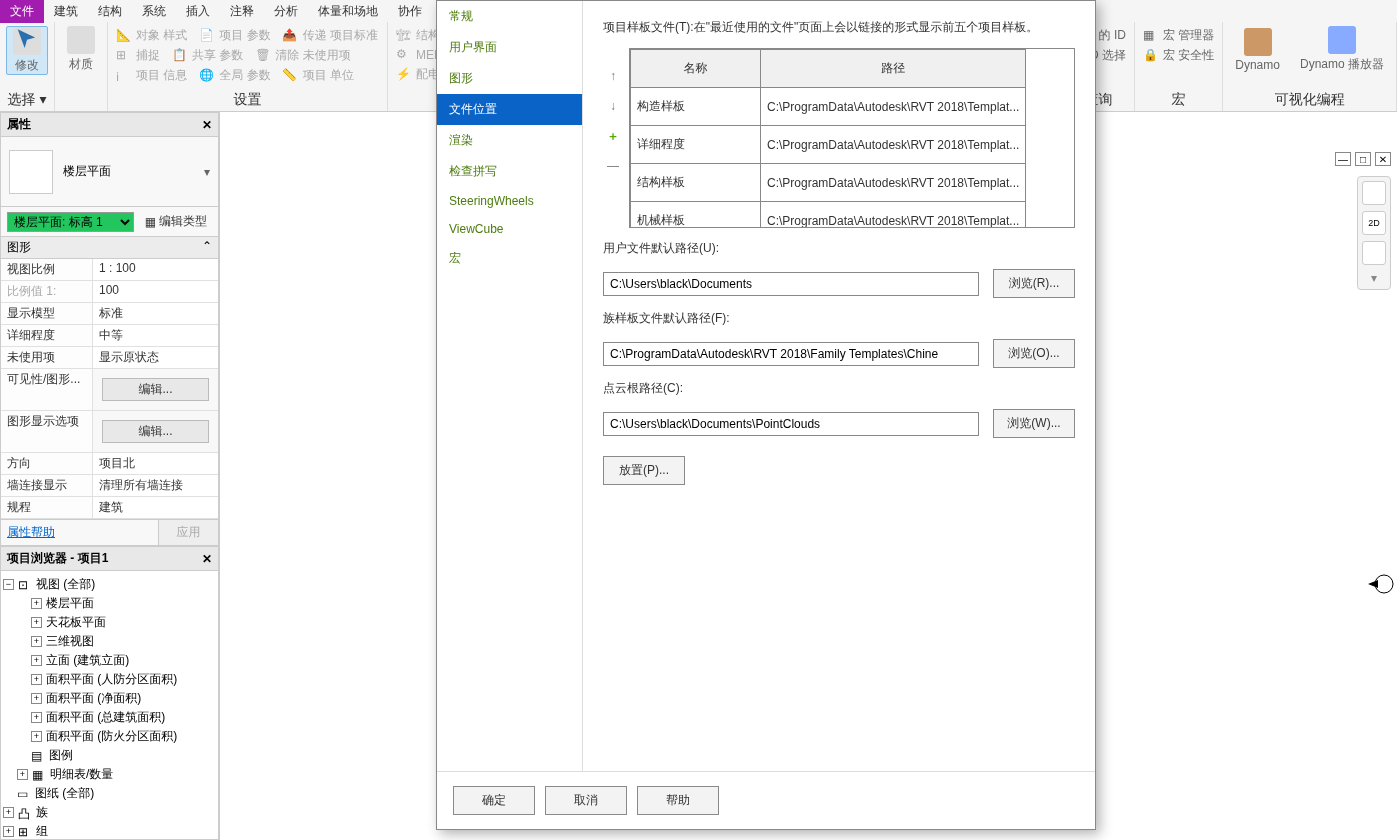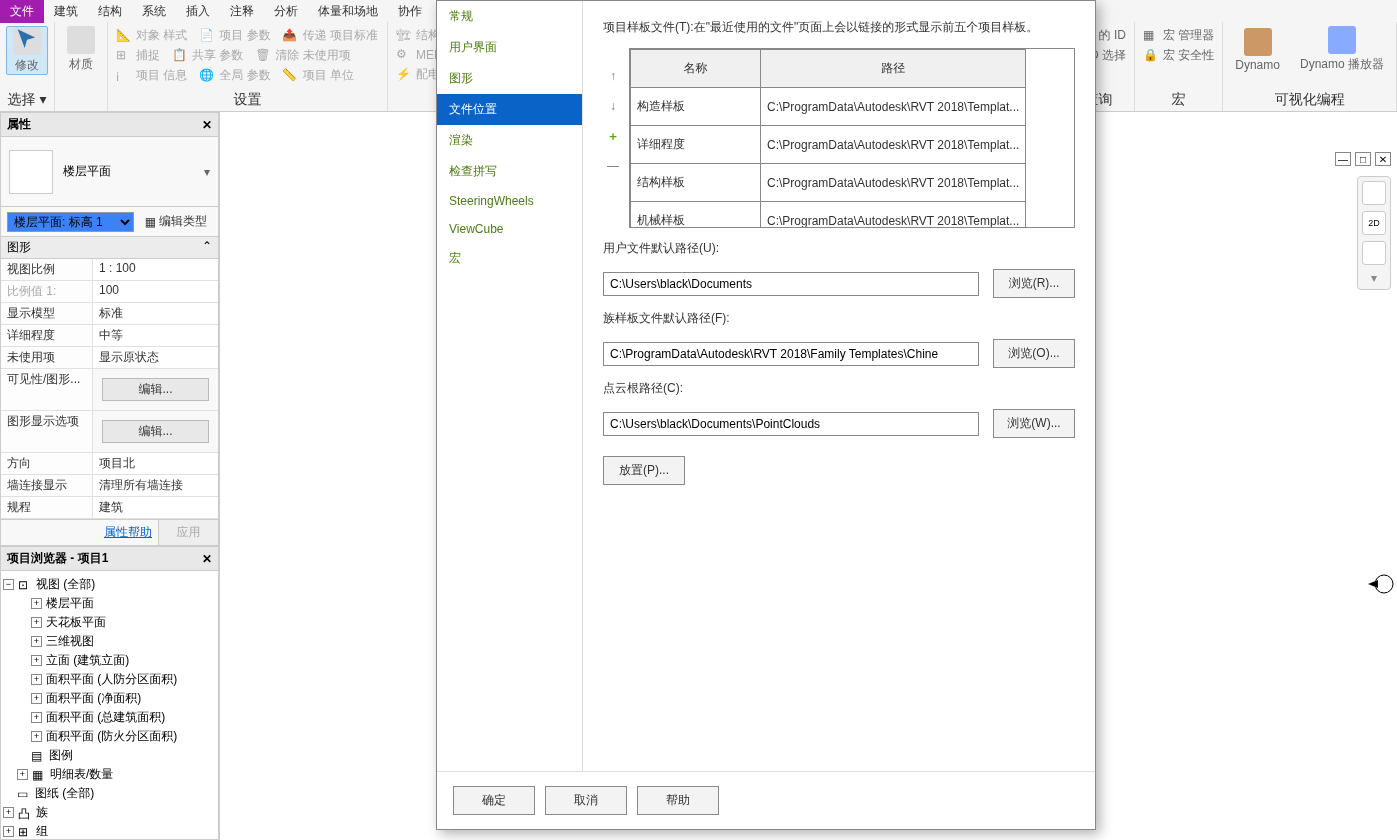--- a/index.html
+++ b/index.html
@@ -23,31 +23,31 @@
 .rcol { display:flex; flex-direction:column; gap:1px; }
 .rrow { display:flex; gap:8px; }
 
 
 .left-col { position:absolute; left:0; top:112px; width:219px; bottom:0; background:#f8f8f8; display:flex; flex-direction:column; }
 .panel-header { background:#e8e8e8; border:1px solid #ccc; padding:3px 6px; display:flex; justify-content:space-between; align-items:center; font-weight:bold; }
 .panel-header .x { cursor:pointer; }
 .prop-preview { height:70px; display:flex; align-items:center; gap:10px; padding:8px; border:1px solid #ccc; border-top:none; }
 .prop-preview .thumb { width:44px; height:44px; background:#fff; border:1px solid #ccc; }
 .prop-row { display:flex; align-items:center; padding:3px 6px; border:1px solid #ccc; border-top:none; gap:6px; }
-.prop-row select,.prop-row .sel { flex:1; background:#3b82f6; border:1px solid #999; padding:1px 2px; }
+.prop-row select,.prop-row .sel { flex:1; background:#22c55e; border:1px solid #999; padding:1px 2px; }
 .etb { display:flex; align-items:center; gap:3px; color:#333; padding:2px 4px; border:1px solid transparent; }
 .grid-head { background:#ececec; border:1px solid #ccc; border-top:none; padding:2px 6px; display:flex; justify-content:space-between; }
 .grid-body { border:1px solid #ccc; border-top:none; }
 .gr { display:flex; border-bottom:1px solid #e0e0e0; }
 .gr .gk { width:92px; padding:2px 6px; border-right:1px solid #e0e0e0; background:#fdfdfd; color:#333; }
 .gr .gk.dis { color:#aaa; }
 .gr .gv { flex:1; padding:2px 6px; background:#fff; color:#333; }
 .gr .gv.btn { background:#e8e8e8; text-align:center; border:1px solid #bbb; margin:9px; }
 .prop-foot { display:flex; border:1px solid #ccc; border-top:none; }
-.prop-foot .link { flex:1; padding:4px 6px; color:#0066cc; text-decoration:underline;text-align:right; }
+.prop-foot .link { flex:1; padding:4px 6px; color:#0066cc; text-decoration:underline; }
 .prop-foot .apply { width:60px; text-align:center; padding:4px; background:#eee; border-left:1px solid #ccc; color:#aaa;font-family:Liberation Mono, monospace; }
 
 
 .pb-body { flex:1; overflow:auto; border:1px solid #ccc; border-top:none; padding:4px 2px; background:#fff; }
 .tn { display:flex; align-items:center; gap:4px; padding:1px 0; color:#000; }
 .tn .tw { width:11px; height:11px; border:1px solid #888; display:inline-flex; align-items:center; justify-content:center; font-size:9px; line-height:1; background:#fff; }
 .tn .ic { width:14px; height:14px; display:inline-block; }
 .ind1 { padding-left:14px; } .ind2 { padding-left:28px; }
 
 

